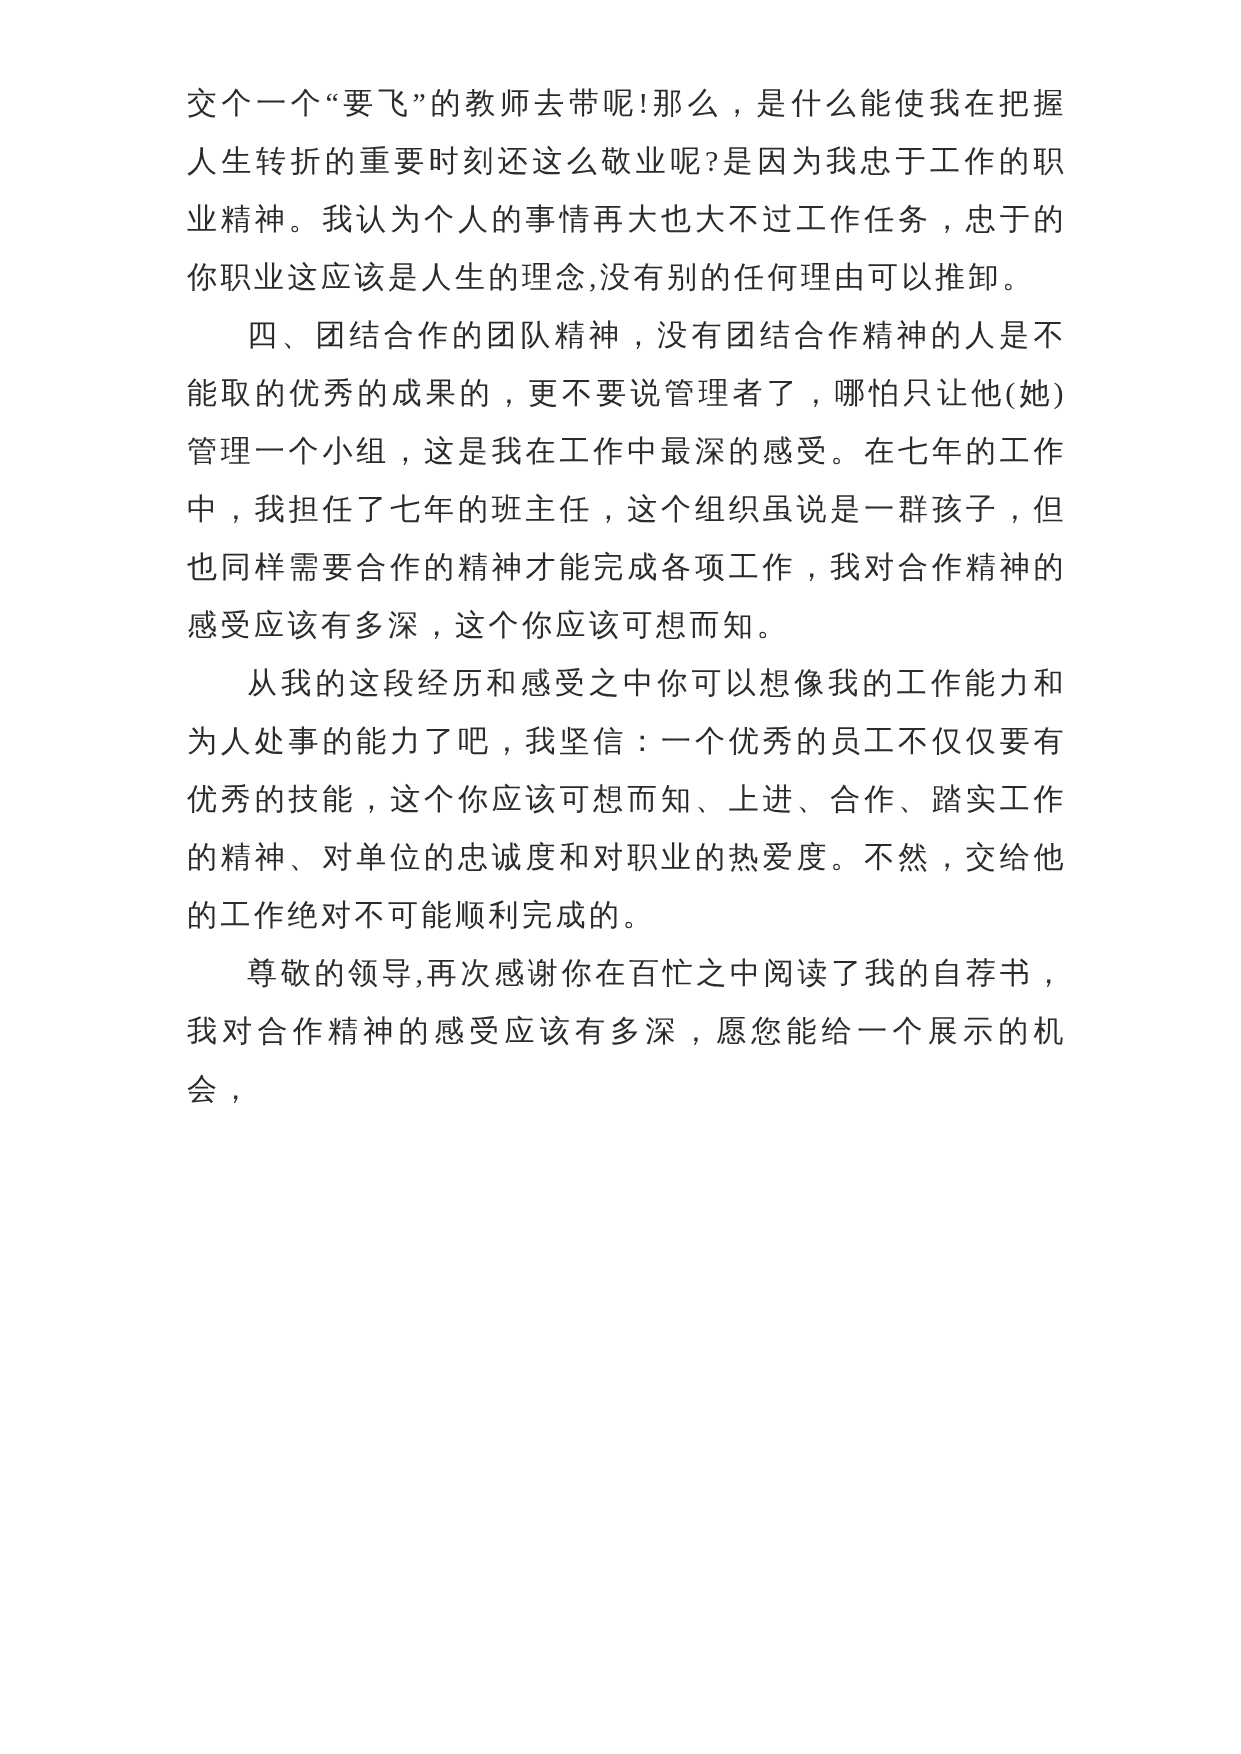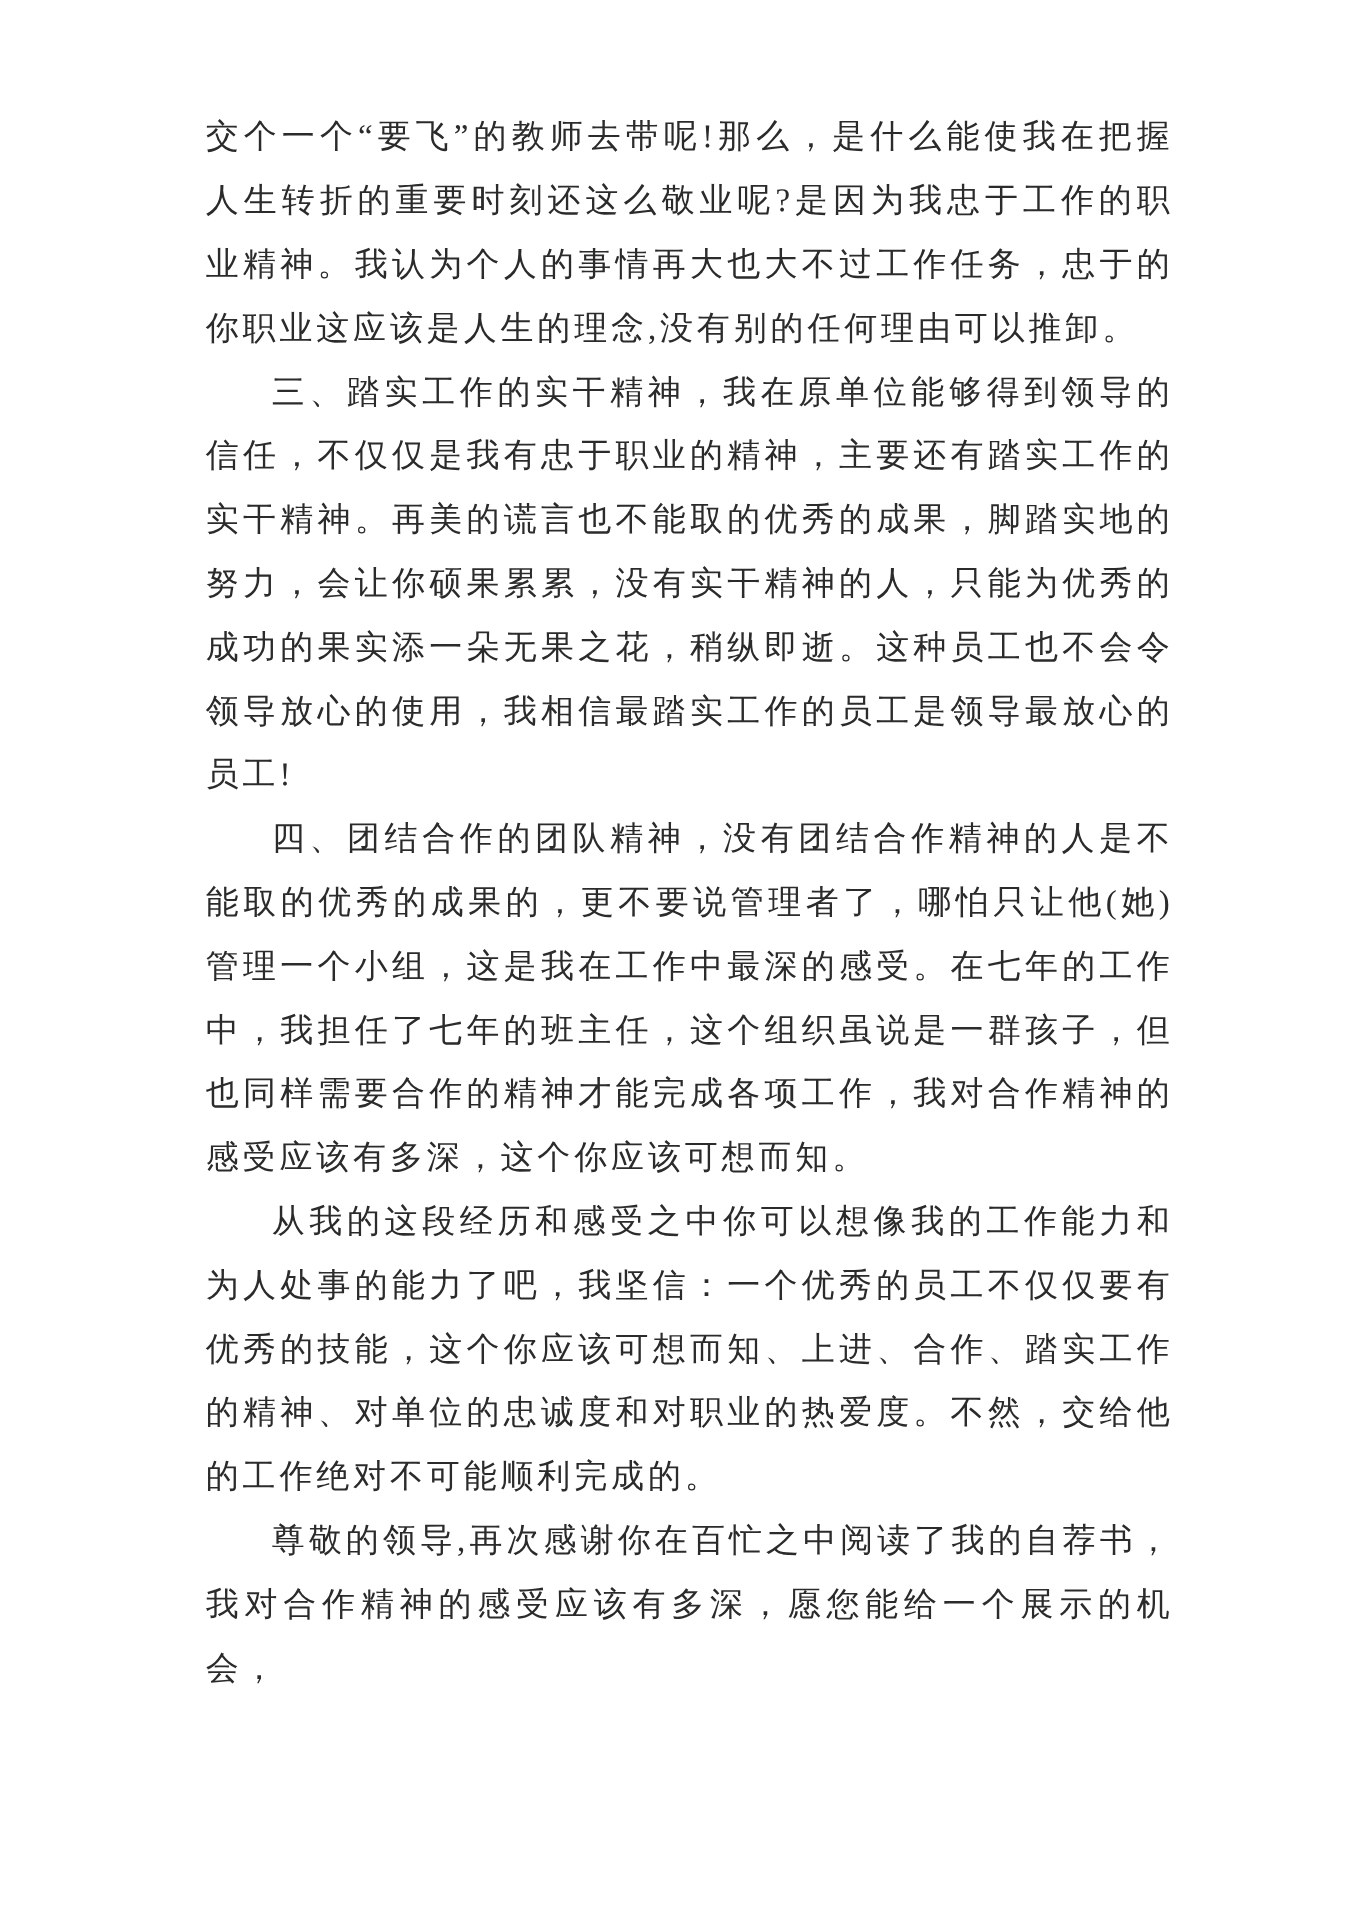--- a/index.html
+++ b/index.html
@@ -10,21 +10,21 @@
   body {
     width: 1241px;
     height: 1754px;
     overflow: hidden;
     font-family: "Liberation Serif", "DejaVu Serif", serif;
   }
   .page {
     box-sizing: border-box;
     width: 1241px;
     height: 1754px;
-    padding: 96px 174px 0 187px;
+    padding: 74px 174px 0 187px;
     background: #ffffff;
   }
   .doc-body {
     width: 880px;
     color: #2b2b2b;
     font-size: 30px;
     line-height: 58px;
     letter-spacing: 3.5px;
     text-align: justify;
     text-justify: inter-character;
@@ -38,18 +38,17 @@
   .doc-body p.no-indent {
     text-indent: 0;
   }
 </style>
 </head>
 <body>
 
 <div class="page">
   <div class="doc-body">
     <p class="no-indent">交个一个“要飞”的教师去带呢!那么，是什么能使我在把握人生转折的重要时刻还这么敬业呢?是因为我忠于工作的职业精神。我认为个人的事情再大也大不过工作任务，忠于的你职业这应该是人生的理念,没有别的任何理由可以推卸。</p>
-    <p>三、踏实工作的实干精神，我在原单位能够得到领导的信任，不仅仅是我有忠于职业的精神，主要还有踏实工作的实干精神。再美的谎言也不能取的优秀的成果，脚踏实地的努力，会让你硕果累累，没有实干精神的人，只能为优秀的成功的果实添一朵无果之花，稍纵即逝。这种员工也不会令领导放心的使用，我相信最踏实工作的员工是领导最放心的员工!</p>
     <p>四、团结合作的团队精神，没有团结合作精神的人是不能取的优秀的成果的，更不要说管理者了，哪怕只让他(她)管理一个小组，这是我在工作中最深的感受。在七年的工作中，我担任了七年的班主任，这个组织虽说是一群孩子，但也同样需要合作的精神才能完成各项工作，我对合作精神的感受应该有多深，这个你应该可想而知。</p>
     <p>从我的这段经历和感受之中你可以想像我的工作能力和为人处事的能力了吧，我坚信：一个优秀的员工不仅仅要有优秀的技能，这个你应该可想而知、上进、合作、踏实工作的精神、对单位的忠诚度和对职业的热爱度。不然，交给他的工作绝对不可能顺利完成的。</p>
     <p>尊敬的领导,再次感谢你在百忙之中阅读了我的自荐书，我对合作精神的感受应该有多深，愿您能给一个展示的机会，</p>
   </div>
 </div>
 
 </body></html>

